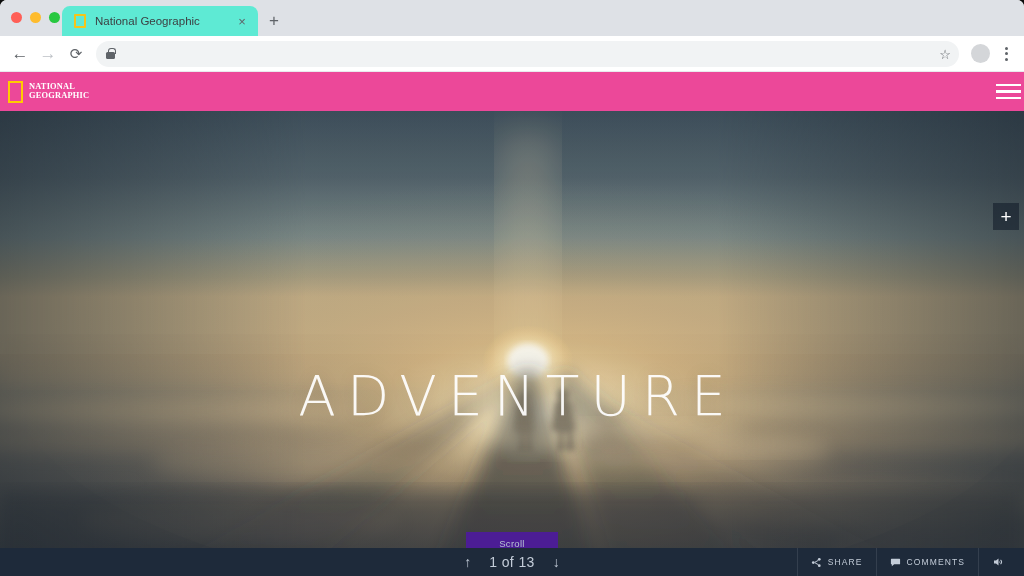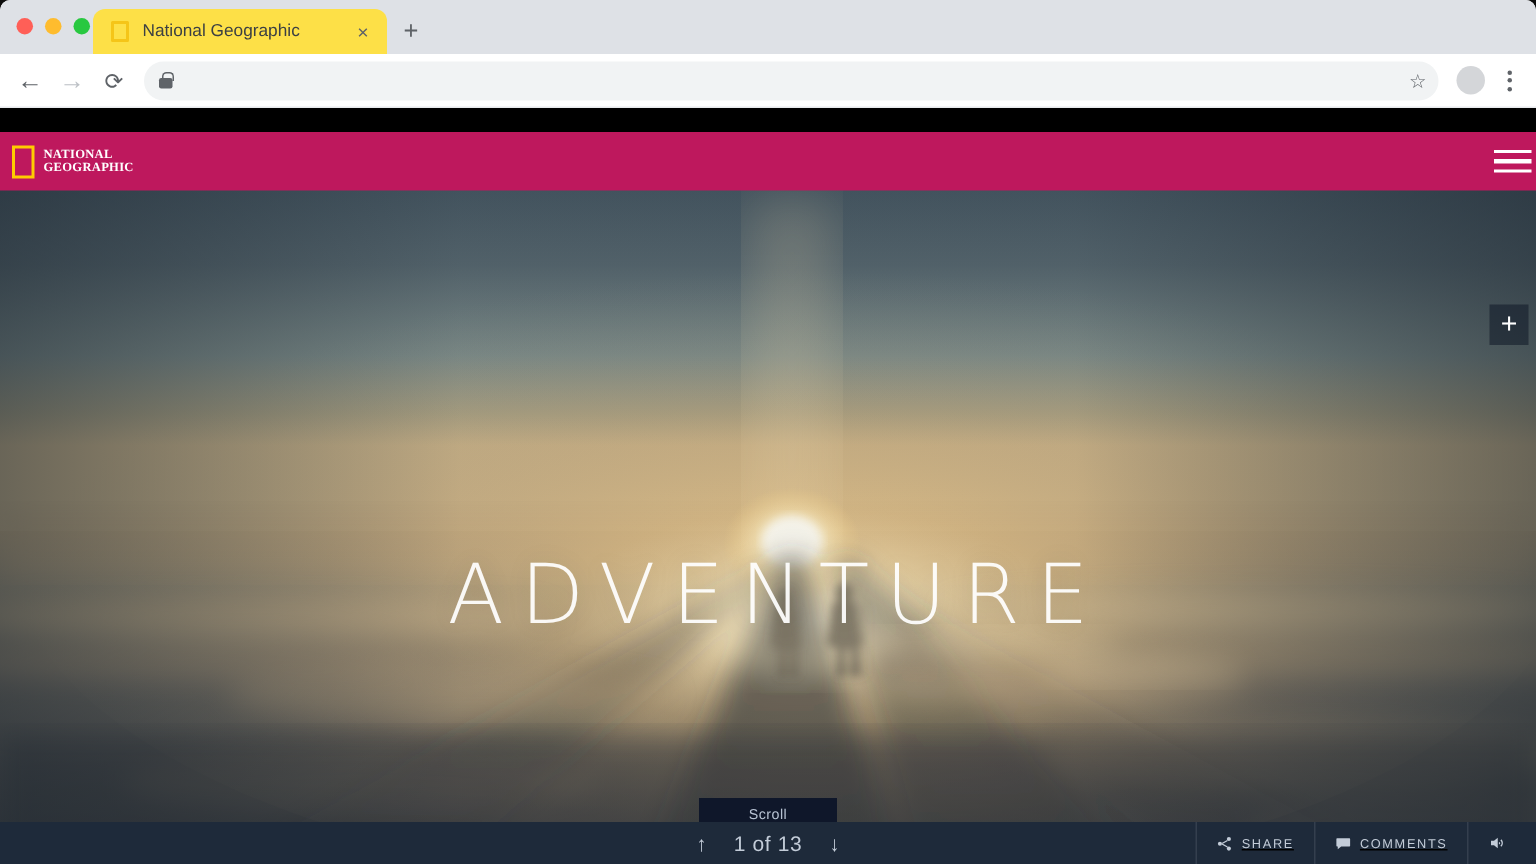--- a/index.html
+++ b/index.html
@@ -36,21 +36,21 @@
   }
   .light { width: 11px; height: 11px; border-radius: 50%; }
   .light.red    { background: #ff5f57; }
   .light.yellow { background: #febc2e; }
   .light.green  { background: #28c840; }
 
   .tab {
     position: absolute;
     left: 62px; bottom: 0;
     width: 196px; height: 30px;
-    background: #fde047;
+    background: #5eead4;
     border-radius: 8px 8px 0 0;
     display: flex;
     align-items: center;
     padding: 0 8px 0 12px;
     justify-content: center;
   }
   .tab-favicon {
     width: 12px; height: 14px;
     border: 2px solid #f5c518;
     border-radius: 1px;
@@ -171,27 +171,26 @@
     height: 504px;
     background: #000;
     overflow: hidden;
   }
 
   
   .siteheader {
     position: absolute;
     left: 0; top: 0;
     width: 100%; height: 39px;
-    background: #be185d;
+    background: #ec4899;
     display: flex;
     align-items: center;
     justify-content: space-between;
     padding: 0 3px 0 8px;
     z-index: 30;
-    margin-top: 16px;
   }
   .ng-logo { display: flex; align-items: center; gap: 6px; }
   .ng-rect {
     width: 15px; height: 22px;
     border: 2.5px solid #ffcc00;
   }
   .ng-words {
     display: flex; flex-direction: column;
     line-height: 1.02;
     color: #ffffff;
@@ -251,21 +250,21 @@
     z-index: 20;
   }
 
   
   .scroll-tip {
     position: absolute;
     left: 50%;
     transform: translateX(-50%);
     bottom: 22px;
     width: 92px; height: 22px;
-    background: #0f172a;
+    background: #4c1d95;
     display: flex; align-items: center; justify-content: center;
     font-size: 9.5px;
     color: #b6c2d2;
     letter-spacing: 0.3px;
     z-index: 25;
   }
 
   
   .bottombar {
     position: absolute;
@@ -293,21 +292,20 @@
     font-size: 14px;
     color: #c3ccd8;
     letter-spacing: 0.4px;
   }
   .bottom-right {
     position: absolute;
     right: 0; top: 0;
     height: 28px;
     display: flex;
     align-items: stretch;
-    text-decoration: underline;
   }
   .bb-item {
     display: flex;
     align-items: center;
     gap: 6px;
     padding: 0 13px;
     border-left: 1px solid rgba(255,255,255,0.10);
     color: #c3ccd8;
     font-size: 8.5px;
     letter-spacing: 1.1px;

